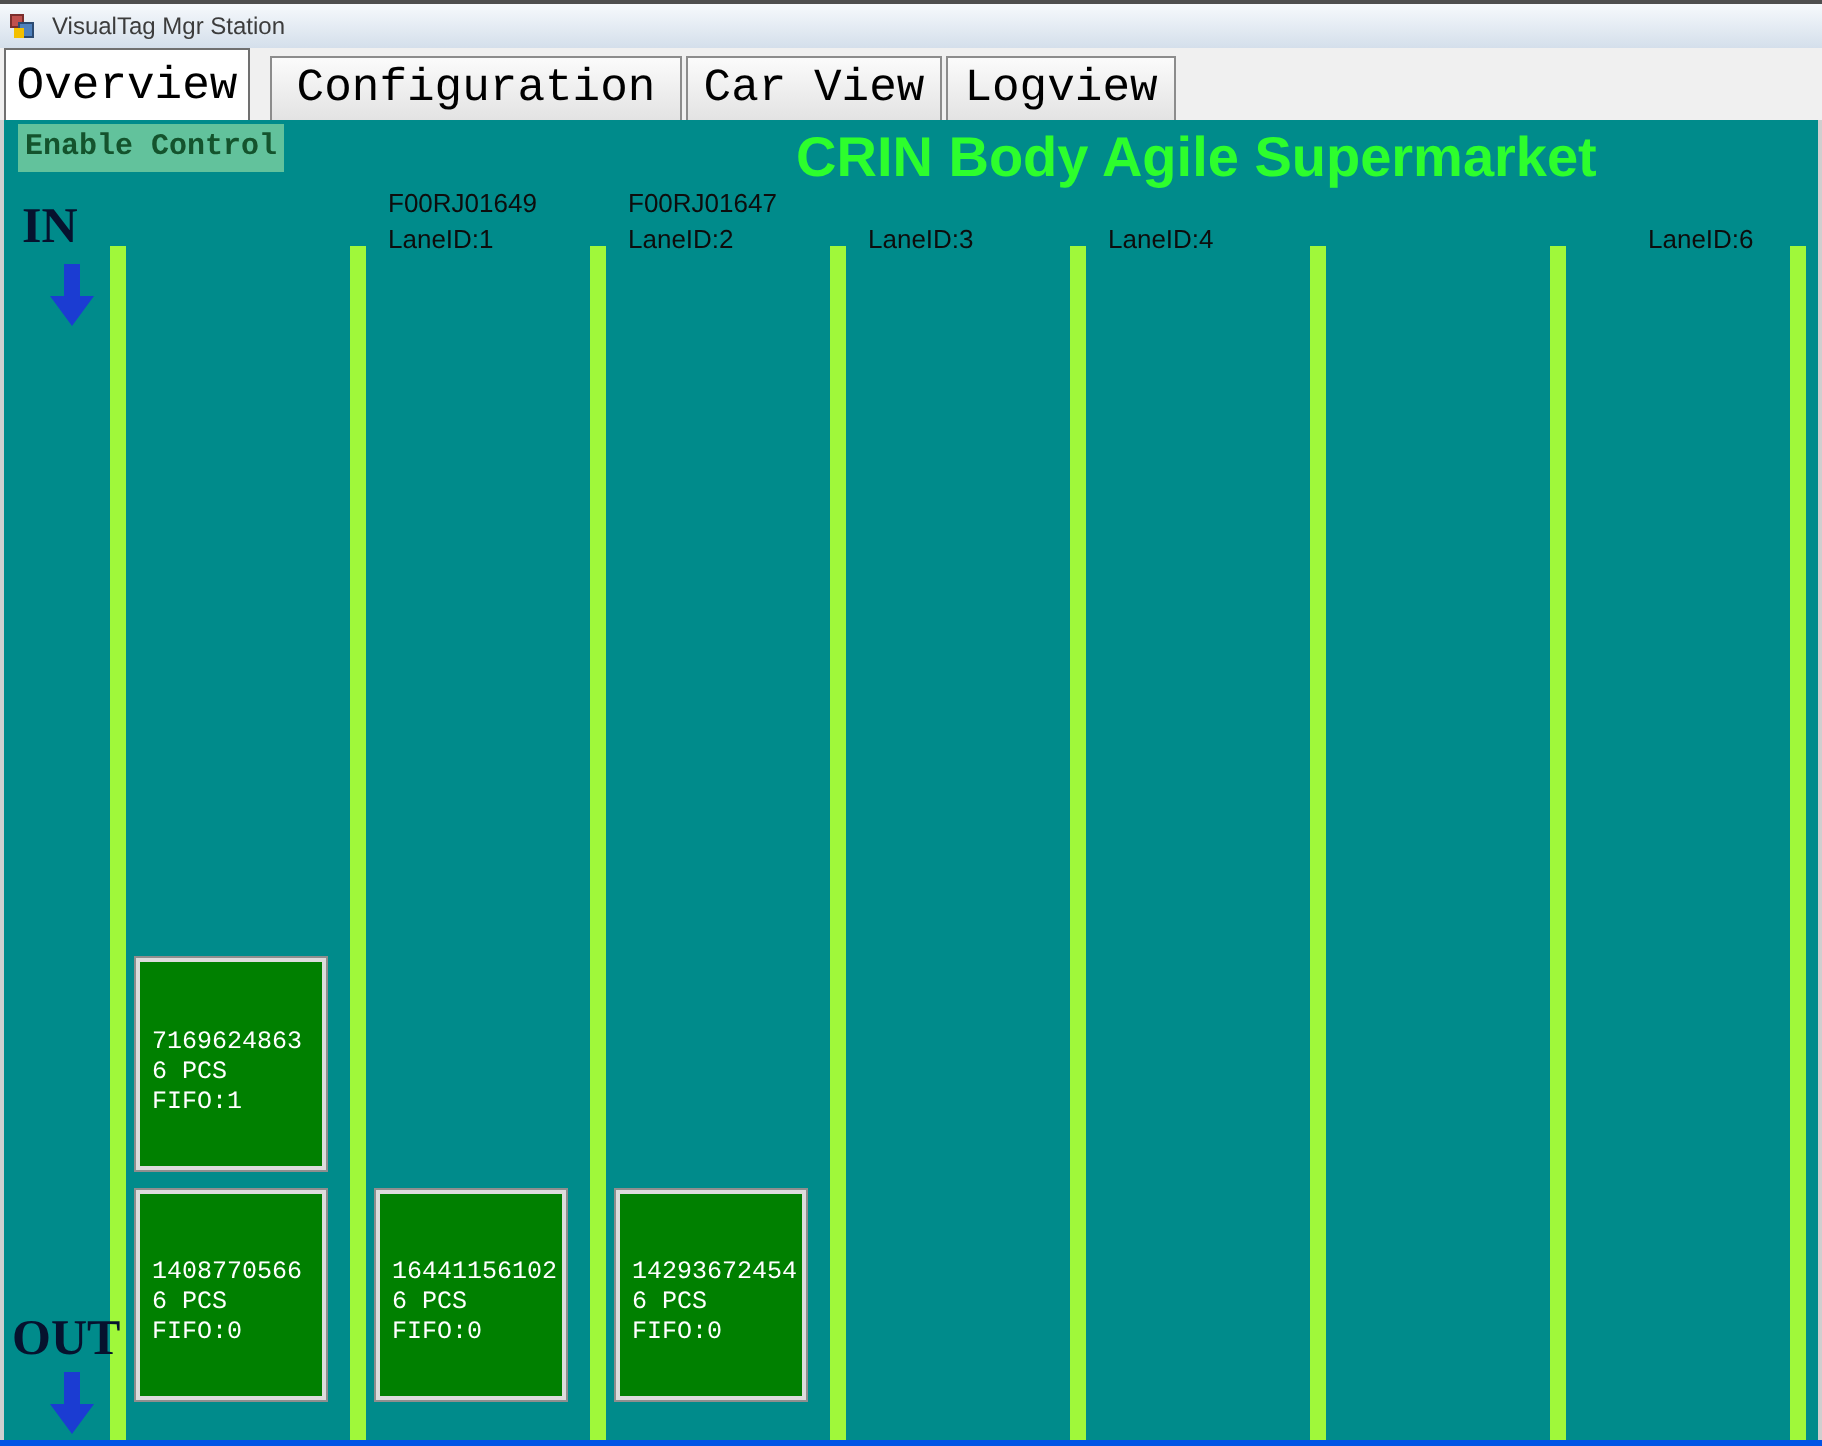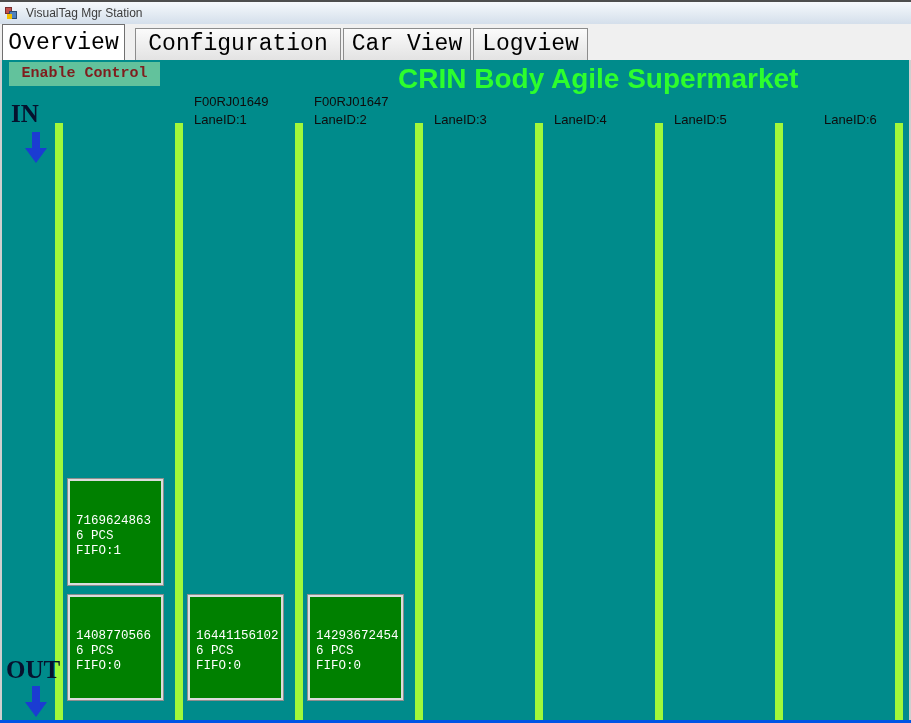--- a/index.html
+++ b/index.html
@@ -43,22 +43,22 @@
   .tab-carview       { left:343px; width:128px; }
   .tab-logview       { left:473px; width:115px; }
   
   .content {
     position:absolute; left:0; top:58px; width:911px; height:660px;
     background:#008b8b;
     border-left:2px solid #cfcfcf; border-right:2px solid #cfcfcf;
   }
   .bottom-strip { position:absolute; left:0; top:718px; width:911px; height:5px; background:#0055e5; }
   .enable-btn {
-    position:absolute; left:7px; top:2px; width:151px; height:24px;
-    background:#62c29c; color:#7f1d1d;
+    position:absolute; left:7px; top:2px; width:133px; height:24px;
+    background:#62c29c; color:#14532d;
     font-family:"Liberation Mono","DejaVu Sans Mono",monospace;
     font-size:15px; font-weight:bold; text-align:center; line-height:24px;
     cursor:pointer;
   }
   .main-title {
     position:absolute; left:396px; top:3px;
     font-family:Liberation Sans, sans-serif;
     font-size:28px; font-weight:bold; color:#2dfe2d; white-space:nowrap;
   }
   .lane-header { position:absolute; top:34px; width:118px; }
@@ -122,24 +122,20 @@
       <div class="laneid">LaneID:2</div>
     </div>
     <div class="lane-header" style="left:432px">
       <div class="reader"></div>
       <div class="laneid">LaneID:3</div>
     </div>
     <div class="lane-header" style="left:552px">
       <div class="reader"></div>
       <div class="laneid">LaneID:4</div>
     </div>
-    <div class="lane-header" style="left:672px">
-      <div class="reader"></div>
-      <div class="laneid">LaneID:5</div>
-    </div>
     <div class="lane-header" style="left:822px">
       <div class="reader"></div>
       <div class="laneid">LaneID:6</div>
     </div>
 
     <div class="vbar" style="left:53px"></div>
     <div class="vbar" style="left:173px"></div>
     <div class="vbar" style="left:293px"></div>
     <div class="vbar" style="left:413px"></div>
     <div class="vbar" style="left:533px"></div>

